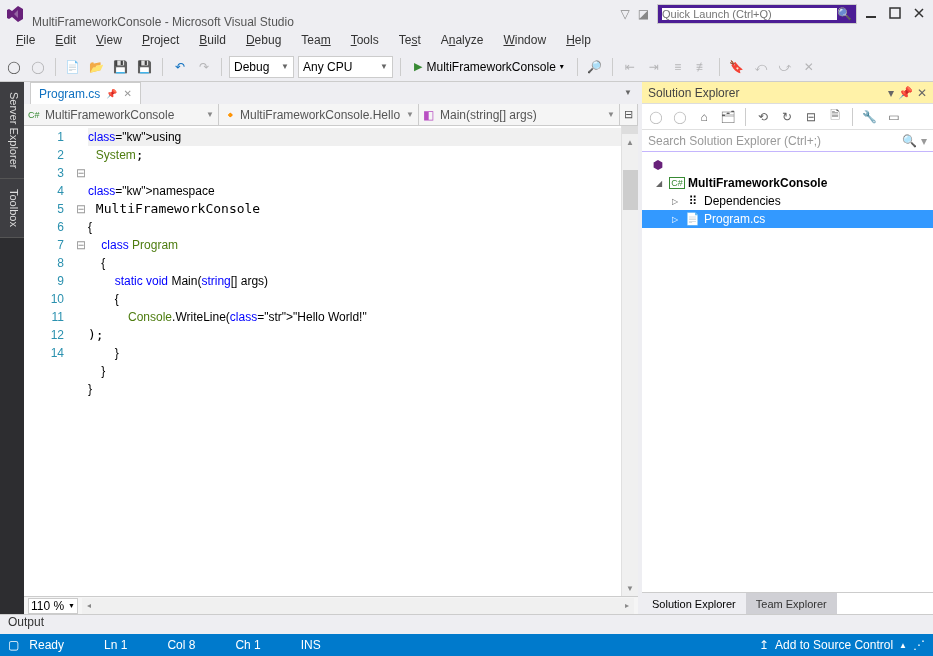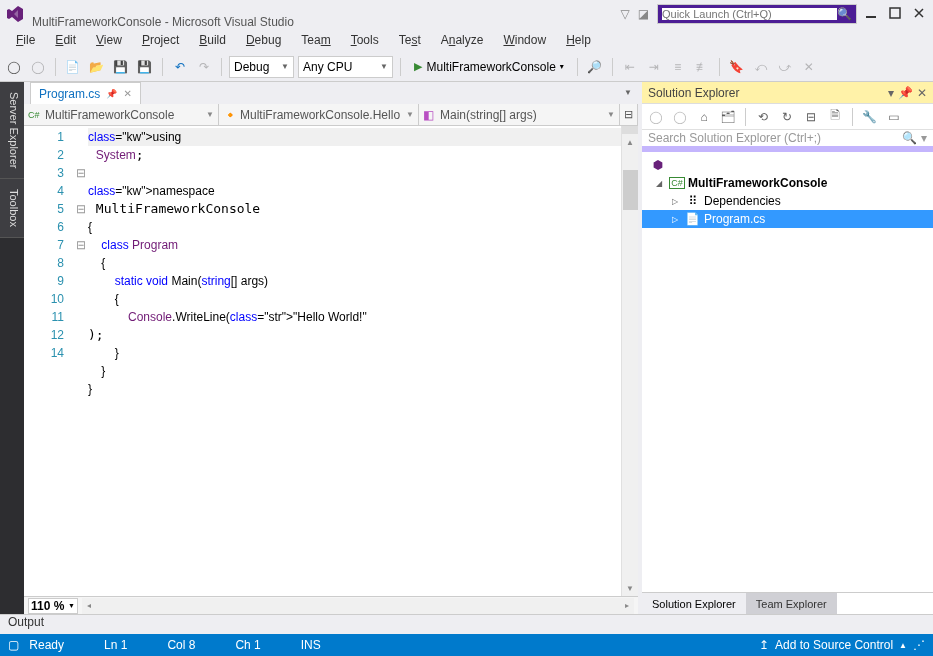--- a/index.html
+++ b/index.html
@@ -39,40 +39,40 @@
 .navbar { height: 22px; background: #f5f5f5; border-bottom: 1px solid #ccc; display: flex; }
 .navbar .part { border-right: 1px solid #ccc; display: flex; align-items: center; padding: 0 4px; color: #555; font-size: 11px; overflow: hidden; }
 .navbar .part .ic { width: 14px; display: inline-block; margin-right: 3px; }
 .navbar .part .caret { margin-left: auto; font-size: 8px; color: #888; }
 
 .code-wrap { flex: 1; display: flex; min-height: 0; position: relative; }
 .gutter { width: 50px; background: #fff; border-right: 0; text-align: right; padding: 2px 10px 2px 0; color: #2b91af; font-family: Consolas, monospace; font-size: 13px; line-height: 18px; }
 .outline { width: 14px; background: #fff; padding-top: 2px; color: #999; font-family: Consolas, monospace; font-size: 11px; line-height: 18px; text-align: center; }
 .code { flex: 1; background: #fff; padding: 2px 0 2px 0; font-family: Consolas, monospace; font-size: 13px; line-height: 18px; white-space: pre; color: #000; overflow: hidden; }
 .kw { color: #0000ff; }
-.cls { color: #701a75; }
+.cls { color: #4d7c0f; }
 .highlight { background: #f0f0f0; display: block; }
 .code-line { display: block; }
 
 .scroll-v { width: 17px; background: #f0f0f0; border-left: 1px solid #e0e0e0; position: relative; }
 .scroll-v .thumb { width: 15px; height: 40px; background: #cdcdcd; margin: 20px auto 0; }
 .scroll-v .arrow { height: 16px; display: flex; align-items: center; justify-content: center; color: #888; font-size: 8px; }
 .scroll-v .split { position: absolute; top: 0; width: 100%; height: 8px; background: #ddd; }
 
 .editor-footer { height: 18px; background: #f5f5f5; border-top: 1px solid #ccc; display: flex; align-items: center; padding: 0 4px; }
-.zoom { width: 50px; height: 16px; border: 1px solid #ccc; background: #fff; font-size: 10px; padding: 0 2px; display: flex; align-items: center; font-weight: bold; }
+.zoom { width: 50px; height: 16px; border: 1px solid #ccc; background: #fff; font-size: 10px; padding: 0 2px; display: flex; align-items: center; }
 .zoom .caret { margin-left: auto; font-size: 7px; }
 .hscroll { flex: 1; background: #f0f0f0; margin-left: 4px; height: 16px; position: relative; }
 .hscroll .arrow { position: absolute; top: 0; width: 14px; height: 100%; display: flex; align-items: center; justify-content: center; color: #888; font-size: 8px; }
 
 .rightpanel { width: 295px; background: #fff; border-left: 4px solid #eeeef2; display: flex; flex-direction: column; }
 .rphdr { height: 22px; background: #fff2a8; display: flex; align-items: center; padding: 0 6px; color: #444; border-bottom: 1px solid #ddd; }
 .rphdr .ctrls { margin-left: auto; display: flex; gap: 4px; color: #666; font-size: 10px; }
 .rptoolbar { height: 26px; display: flex; align-items: center; padding: 0 4px; gap: 4px; border-bottom: 1px solid #e0e0e0; }
-.rpsearch { height: 22px; border-bottom: 6px solid #c4b5fd; display: flex; align-items: center; padding: 0 6px; color: #999; }
+.rpsearch { height: 22px; border-bottom: 1px solid #c4b5fd; display: flex; align-items: center; padding: 0 6px; color: #999; }
 .rpsearch .mag { margin-left: auto; }
 .rptree { flex: 1; padding: 4px 0; overflow: auto; }
 .tnode { display: flex; align-items: center; height: 18px; padding-left: 6px; gap: 3px; font-size: 11.5px; }
 .tnode.sel { background: #3399ff; color: #fff; }
 .tnode .exp { width: 10px; color: #666; font-size: 8px; }
 .tnode .ic { width: 16px; display: flex; align-items: center; justify-content: center; }
 .rptabs { height: 22px; display: flex; border-top: 1px solid #ccc; }
 .rptab { padding: 0 10px; display: flex; align-items: center; font-size: 11px; }
 .rptab.active { background: #eeeef2; }
 .rptab.inactive { background: #d0d0d5; color: #333; }

